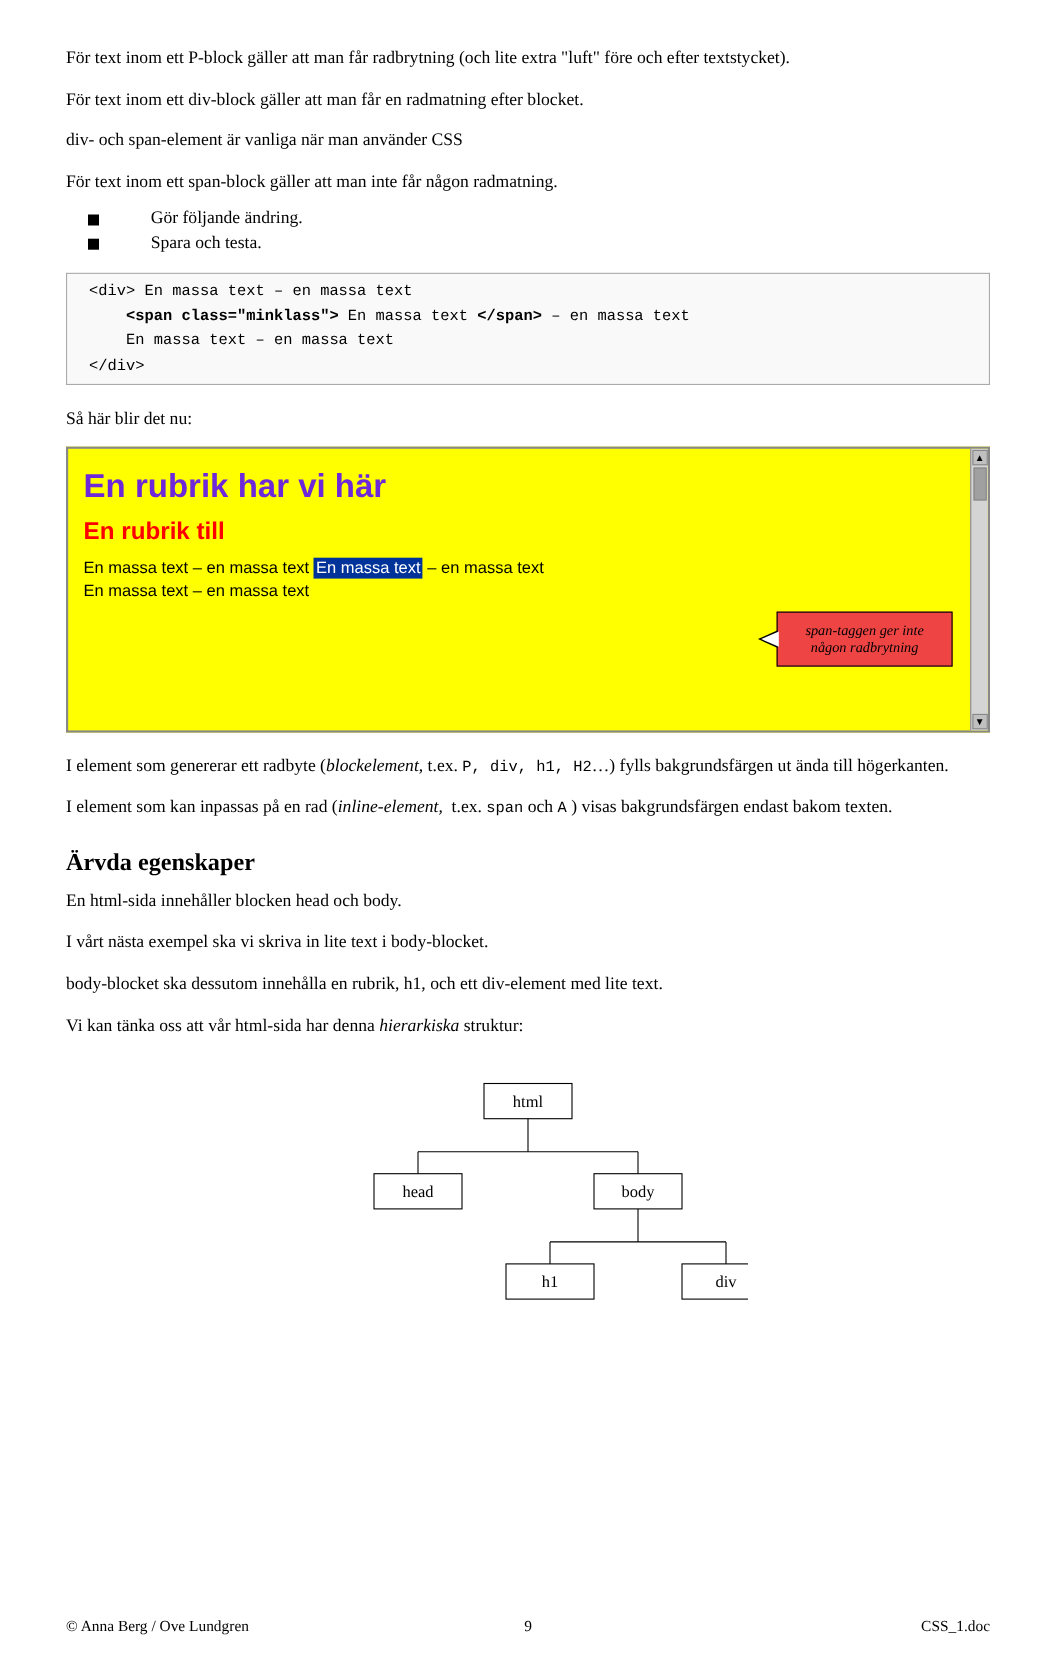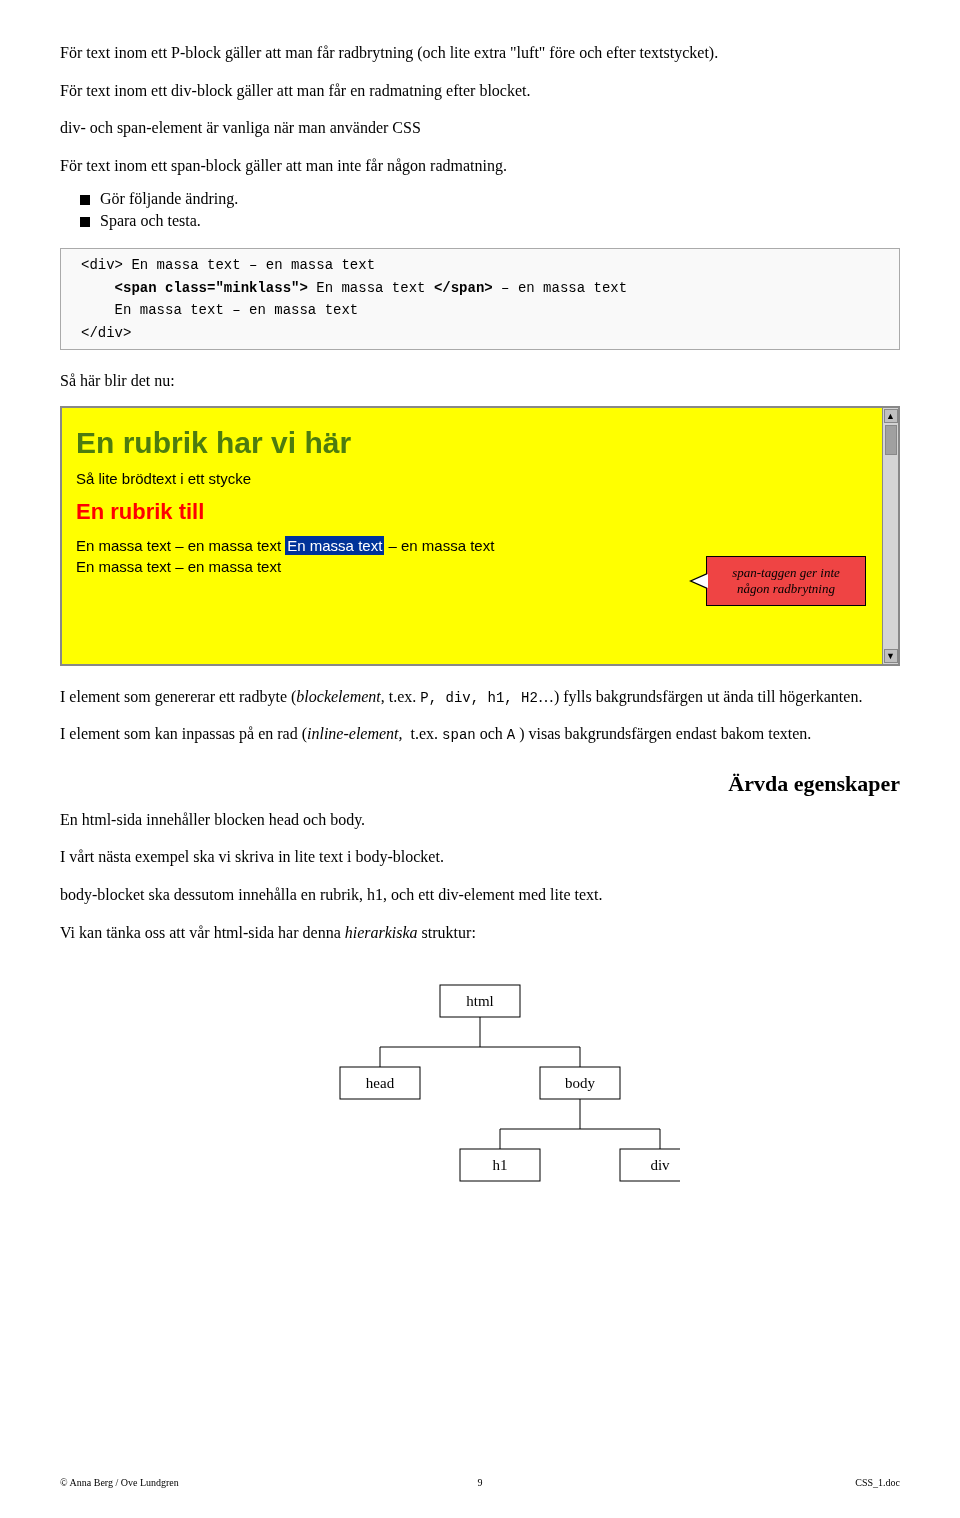--- a/index.html
+++ b/index.html
@@ -19,20 +19,21 @@
       margin-bottom: 8px;
       line-height: 1.5;
     }
     .bullet-list {
       margin: 6px 0 6px 20px;
     }
     .bullet-item {
       display: flex;
       align-items: flex-start;
       margin-bottom: 4px;
+      gap: 37px;
     }
     .bullet-square {
       display: inline-block;
       width: 10px;
       height: 10px;
       background: #000;
       margin-right: 10px;
       margin-top: 5px;
       flex-shrink: 0;
     }
@@ -44,21 +45,20 @@
       font-size: 14px;
       line-height: 1.6;
       margin: 18px 0 18px 0;
       color: #000;
     }
     .code-box .kw { font-weight: bold; }
     .section-title {
       font-size: 22px;
       font-weight: bold;
       margin: 24px 0 10px 0;
-      text-align: right;
     }
     .preview-box {
       border: 2px solid #888;
       background: #ffff00;
       padding: 18px 14px 18px 14px;
       margin: 10px 0 18px 0;
       position: relative;
       min-height: 260px;
     }
     .preview-scrollbar {
@@ -102,21 +102,21 @@
       width: 12px;
       height: 30px;
       background: #a0a0a0;
       border: 1px solid #888;
       margin-top: 2px;
     }
     .preview-h1 {
       font-family: Arial, sans-serif;
       font-size: 30px;
       font-weight: bold;
-      color: #4d7c0f;
+      color: #6d28d9;
       margin-bottom: 10px;
     }
     .preview-body-text {
       font-family: Arial, sans-serif;
       font-size: 15px;
       color: #000;
       margin-bottom: 12px;
     }
     .preview-h2 {
       font-family: Arial, sans-serif;
@@ -186,21 +186,21 @@
     }
     .footer {
       position: absolute;
       bottom: 30px;
       left: 0;
       right: 0;
       display: flex;
       justify-content: space-between;
       align-items: center;
       padding: 0 60px;
-      font-size: 10px;
+      font-size: 14px;
     }
     .footer-center {
       position: absolute;
       left: 50%;
       transform: translateX(-50%);
     }
     svg.tree-svg {
       display: block;
     }
   </style>
@@ -239,21 +239,20 @@
   <div class="preview-box">
 
     <div class="preview-scrollbar">
       <div class="scroll-arrow-up">▲</div>
       <div class="scroll-thumb"></div>
       <div class="scroll-arrow-down">▼</div>
     </div>
 
     <div style="margin-right: 18px;">
       <div class="preview-h1">En rubrik har vi här</div>
-      <div class="preview-body-text">Så lite brödtext i ett stycke</div>
       <div class="preview-h2">En rubrik till</div>
       <div class="preview-para">
         <span>En massa text – en massa text </span><span class="span-highlight">En massa text</span><span> – en massa text</span>
       </div>
       <div class="preview-para">En massa text – en massa text</div>
     </div>
 
     <div class="callout-bubble">
       <span>span-taggen ger</span>
       <em>inte</em>

